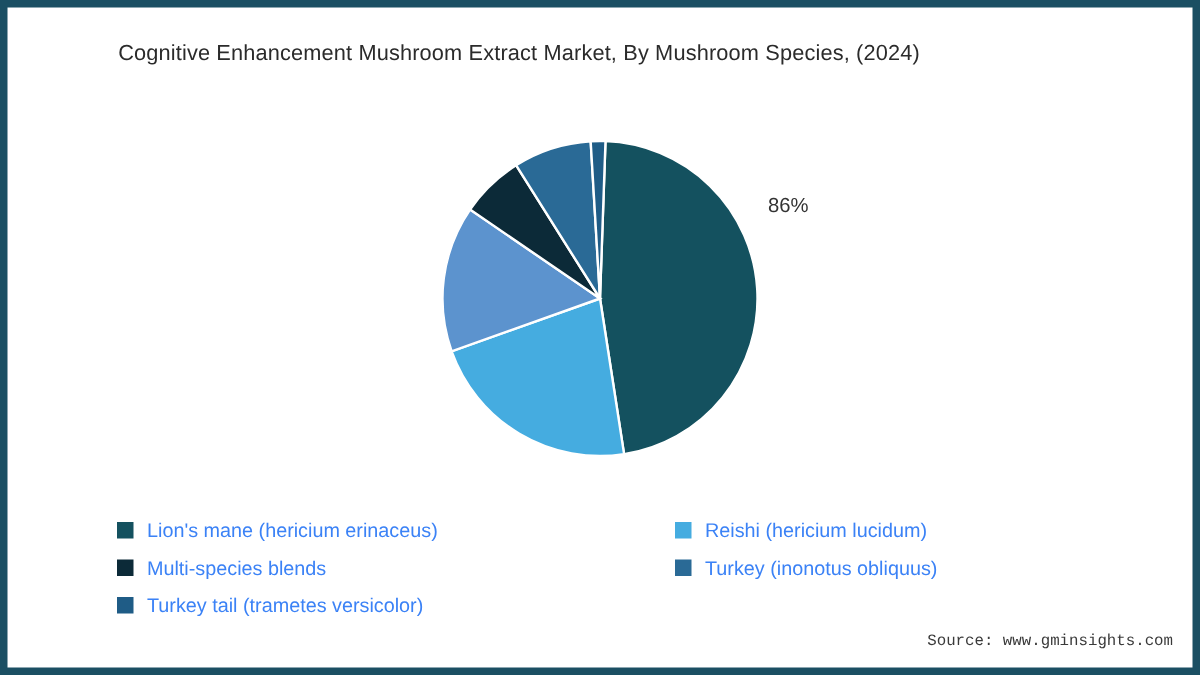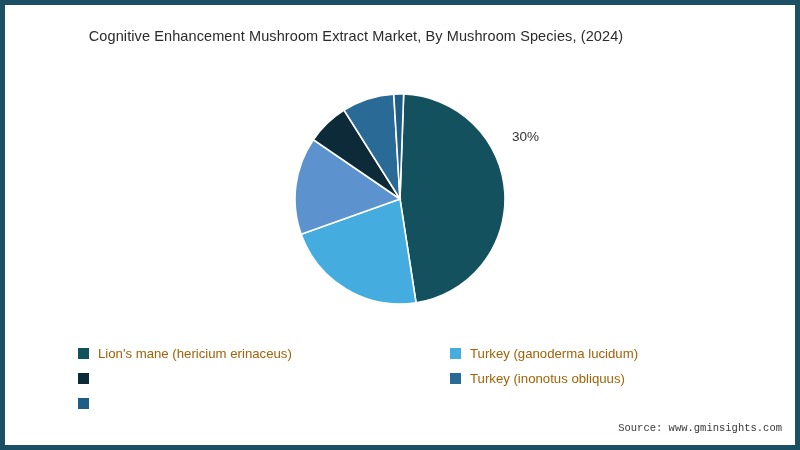--- a/index.html
+++ b/index.html
@@ -37,21 +37,20 @@
   .chart-title {
     position: absolute;
     left: 0;
     top: 28px;
     width: 692px;
     text-align: center;
     font-size: 14.5px;
     color: #2b2b2b;
     letter-spacing: 0.1px;
     font-family: "Liberation Sans", sans-serif;
-    margin-left: 10px;
   }
 
   .pie-wrap {
     position: absolute;
     left: 294px;
     top: 93px;
     width: 212px;
     height: 212px;
   }
   .pie-svg { display: block; }
@@ -81,21 +80,21 @@
     gap: 9px;
   }
   .legend-swatch {
     width: 11px;
     height: 11px;
     flex: 0 0 auto;
     display: inline-block;
   }
   .legend-label {
     font-size: 13.2px;
-    color: #a16207;
+    color: #3b82f6;
     white-space: nowrap;
     font-family: "Liberation Sans", sans-serif;
   }
 
   .source {
     position: absolute;
     right: 18px;
     bottom: 16px;
     font-size: 10.5px;
     color: #3a3a3a;
@@ -118,38 +117,40 @@
           <path d="M 106 106 L 109.66444715376261 1.063963162994952 A 105 105 0 0 1 122.06351280982403 209.76398005188804 Z" fill="#14515f" stroke="#ffffff" stroke-width="1.6"></path>
           <path d="M 106 106 L 122.06351280982403 209.76398005188804 A 105 105 0 0 1 7.083967457333856 141.22241482377683 Z" fill="#45ace0" stroke="#ffffff" stroke-width="1.6"></path>
           <path d="M 106 106 L 7.083967457333856 141.22241482377683 A 105 105 0 0 1 19.363082680778973 46.67846464038157 Z" fill="#5c93ce" stroke="#ffffff" stroke-width="1.6"></path>
           <path d="M 106 106 L 19.363082680778973 46.67846464038157 A 105 105 0 0 1 50.047991012573284 17.149717556605808 Z" fill="#0c2a38" stroke="#ffffff" stroke-width="1.6"></path>
           <path d="M 106 106 L 50.047991012573284 17.149717556605808 A 105 105 0 0 1 99.77283077452392 1.1848180680046596 Z" fill="#2a6a96" stroke="#ffffff" stroke-width="1.6"></path>
           <path d="M 106 106 L 99.77283077452392 1.1848180680046596 A 105 105 0 0 1 109.66444715376245 1.063963162994952 Z" fill="#1f5c86" stroke="#ffffff" stroke-width="1.6"></path>
         </g>
     </svg>
   </div>
 
-  <div class="pct-label">30%</div>
+  <div class="pct-label">86%</div>
 
   <div class="legend">
     <div class="legend-item">
       <span class="legend-swatch" style="background: rgb(20, 81, 95);"></span>
       <span class="legend-label">Lion's mane (hericium erinaceus)</span>
     </div>
     <div class="legend-item">
       <span class="legend-swatch" style="background: rgb(69, 172, 224);"></span>
-      <span class="legend-label">Turkey (ganoderma lucidum)</span>
+      <span class="legend-label">Reishi (hericium lucidum)</span>
     </div>
     <div class="legend-item">
       <span class="legend-swatch" style="background: rgb(12, 42, 56);"></span>
+      <span class="legend-label">Multi-species blends</span>
     </div>
     <div class="legend-item">
       <span class="legend-swatch" style="background: rgb(42, 106, 150);"></span>
       <span class="legend-label">Turkey (inonotus obliquus)</span>
     </div>
     <div class="legend-item">
       <span class="legend-swatch" style="background: rgb(31, 92, 134);"></span>
+      <span class="legend-label">Turkey tail (trametes versicolor)</span>
     </div>
   </div>
 
   <div class="source">Source: www.gminsights.com</div>
 
 </div>
 
 </body></html>

